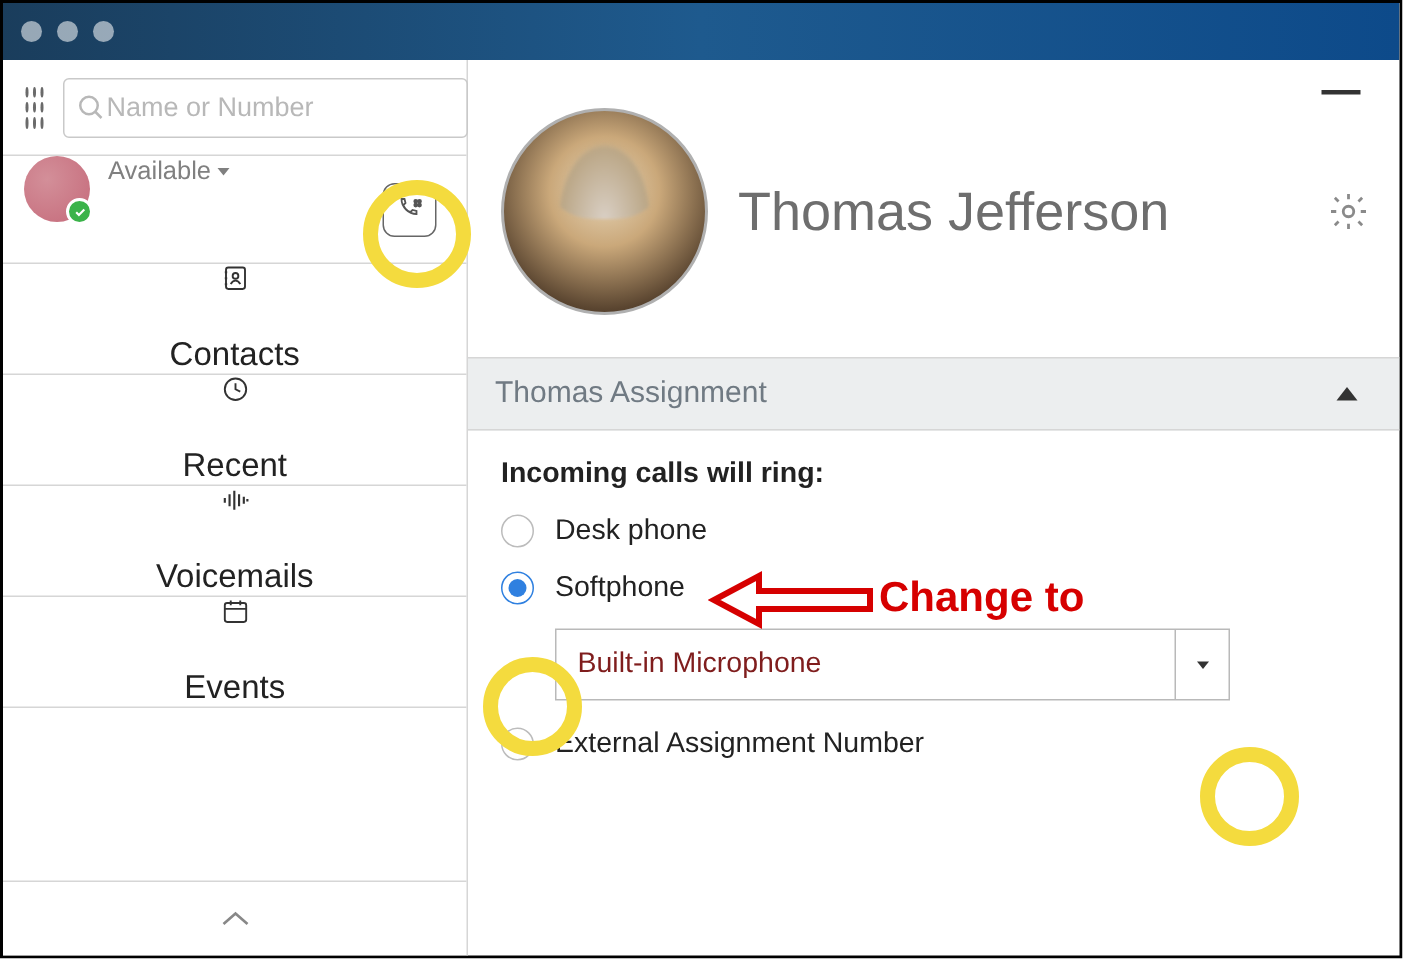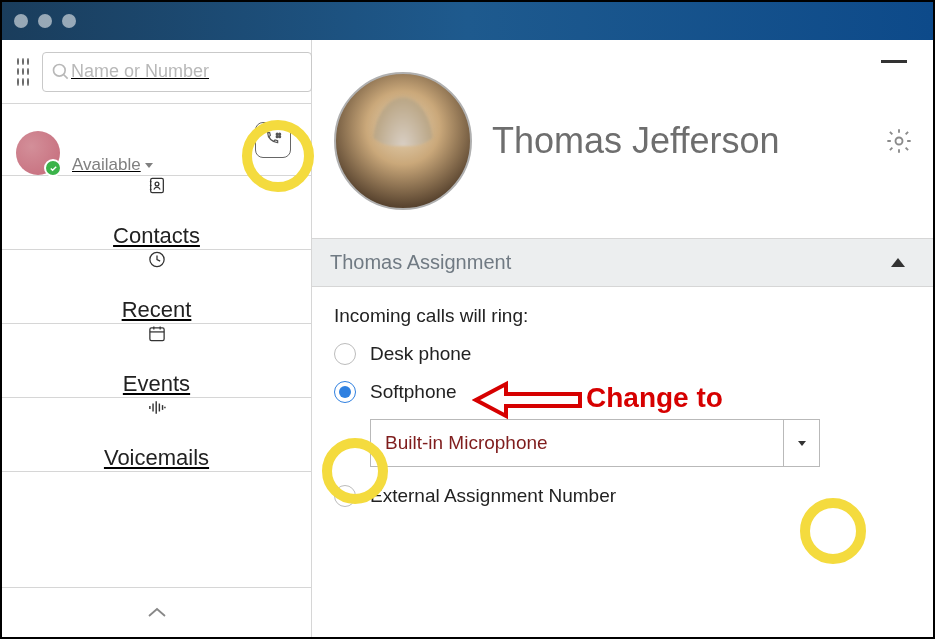--- a/index.html
+++ b/index.html
@@ -21,21 +21,20 @@
     .traffic-lights { display: flex; gap: 10px; }
     .tl { width: 14px; height: 14px; border-radius: 50%; background: rgba(255,255,255,0.55); }
     .content { display: flex; height: calc(100% - 38px); position: relative; }
     
     .sidebar {
       width: 310px;
       border-right: 1px solid #d6d6d6;
       display: flex;
       flex-direction: column;
       background: #fff;
-      text-decoration: underline;
     }
     .sb-top {
       height: 64px;
       border-bottom: 1px solid #d6d6d6;
       display: flex;
       align-items: center;
       padding: 10px 12px;
       gap: 10px;
     }
     .grid9 {
@@ -55,21 +54,21 @@
       color: #aaa;
     }
     .search input {
       border: none; outline: none; font-size: 18px; flex:1; color:#444; background:transparent;
     }
     .search input::placeholder { color: #b8b8b8; }
     .sb-status {
       height: 72px;
       border-bottom: 1px solid #d6d6d6;
       display: flex;
-      align-items: flex-end;
+      align-items: flex-start;
       padding: 0 14px;
       gap: 12px;
       position: relative;
     }
     .avatar-sm {
       width: 44px; height: 44px; border-radius: 50%;
       background: radial-gradient(circle at 35% 35%, #d38f99, #c56a7a);
       position: relative;
     }
     .presence {
@@ -228,47 +227,47 @@
             <line x1="3" y1="17" x2="5" y2="17"></line>
           </svg>
         <span>Contacts</span>
       </div>
       <div class="nav-item">
         <svg class="nav-icon" viewBox="0 0 24 24" fill="none" stroke="#333" stroke-width="1.6">
             <circle cx="12" cy="12" r="9"></circle>
             <path d="M12 7v5l4 2"></path>
           </svg>
         <span>Recent</span>
+      </div>
+      <div class="nav-item">
+        <svg class="nav-icon" viewBox="0 0 24 24" fill="none" stroke="#333" stroke-width="1.8">
+            <line x1="3" y1="10" x2="3" y2="14"></line>
+            <line x1="7" y1="7" x2="7" y2="17"></line>
+            <line x1="11" y1="4" x2="11" y2="20"></line>
+            <line x1="15" y1="7" x2="15" y2="17"></line>
+            <line x1="19" y1="9" x2="19" y2="15"></line>
+            <line x1="22" y1="11" x2="22" y2="13"></line>
+          </svg>
+        <span>Voicemails</span>
       </div>
       <div class="nav-item">
         <svg class="nav-icon" viewBox="0 0 24 24" fill="none" stroke="#333" stroke-width="1.6">
             <rect x="3" y="5" width="18" height="16" rx="2"></rect>
             <line x1="3" y1="10" x2="21" y2="10"></line>
             <line x1="8" y1="3" x2="8" y2="7"></line>
             <line x1="16" y1="3" x2="16" y2="7"></line>
             <line x1="7" y1="14" x2="7" y2="14"></line>
             <line x1="12" y1="14" x2="12" y2="14"></line>
             <line x1="17" y1="14" x2="17" y2="14"></line>
             <line x1="7" y1="18" x2="7" y2="18"></line>
             <line x1="12" y1="18" x2="12" y2="18"></line>
             <line x1="17" y1="18" x2="17" y2="18"></line>
           </svg>
         <span>Events</span>
       </div>
-      <div class="nav-item">
-        <svg class="nav-icon" viewBox="0 0 24 24" fill="none" stroke="#333" stroke-width="1.8">
-            <line x1="3" y1="10" x2="3" y2="14"></line>
-            <line x1="7" y1="7" x2="7" y2="17"></line>
-            <line x1="11" y1="4" x2="11" y2="20"></line>
-            <line x1="15" y1="7" x2="15" y2="17"></line>
-            <line x1="19" y1="9" x2="19" y2="15"></line>
-            <line x1="22" y1="11" x2="22" y2="13"></line>
-          </svg>
-        <span>Voicemails</span>
-      </div>
 
       <div style="flex:1"></div>
       <div class="sb-collapse">
         <svg width="24" height="14" viewBox="0 0 24 14" fill="none" stroke="#888" stroke-width="1.8">
             <path d="M4 10 L12 3 L20 10"></path>
           </svg>
       </div>
     </div>
 
     <div class="main">
@@ -282,21 +281,21 @@
             <path d="M12 2v3M12 19v3M4.2 4.2l2.1 2.1M17.7 17.7l2.1 2.1M2 12h3M19 12h3M4.2 19.8l2.1-2.1M17.7 6.3l2.1-2.1"></path>
           </svg>
       </div>
 
       <div class="section-hdr">
         <span>Thomas Assignment</span>
         <span class="tri-up"></span>
       </div>
 
       <div class="body-area">
-        <div style="font-weight:400; margin-bottom:8px;">Incoming calls will ring:</div>
+        <div style="font-weight:700; margin-bottom:8px;">Incoming calls will ring:</div>
 
         <div class="radio-row">
           <span class="radio"></span>
           <span>Desk phone</span>
         </div>
 
         <div class="radio-row">
           <span class="radio selected"></span>
           <span>Softphone</span>
         </div>

